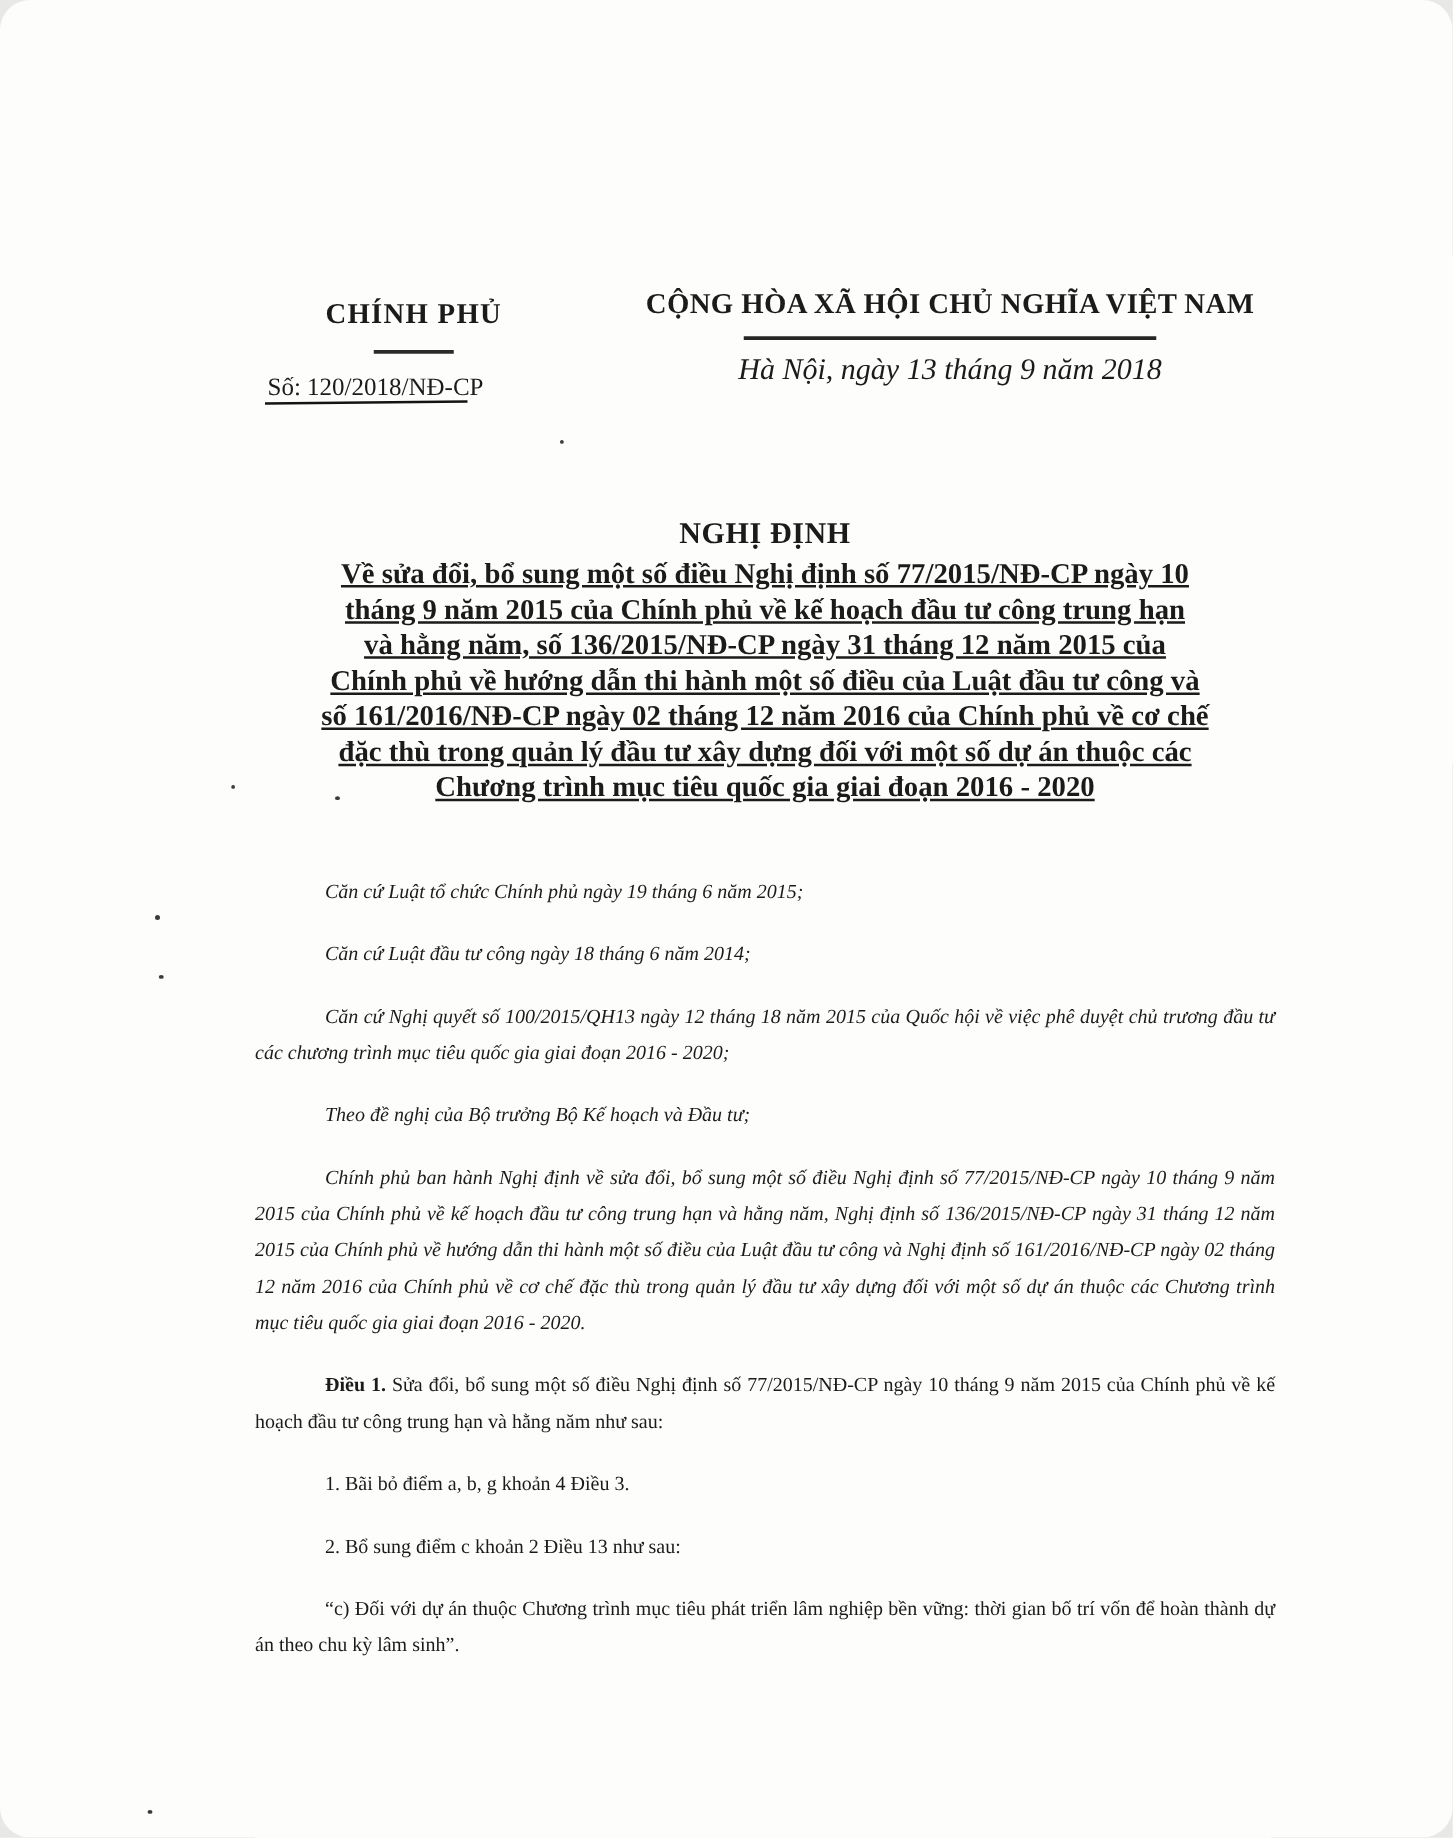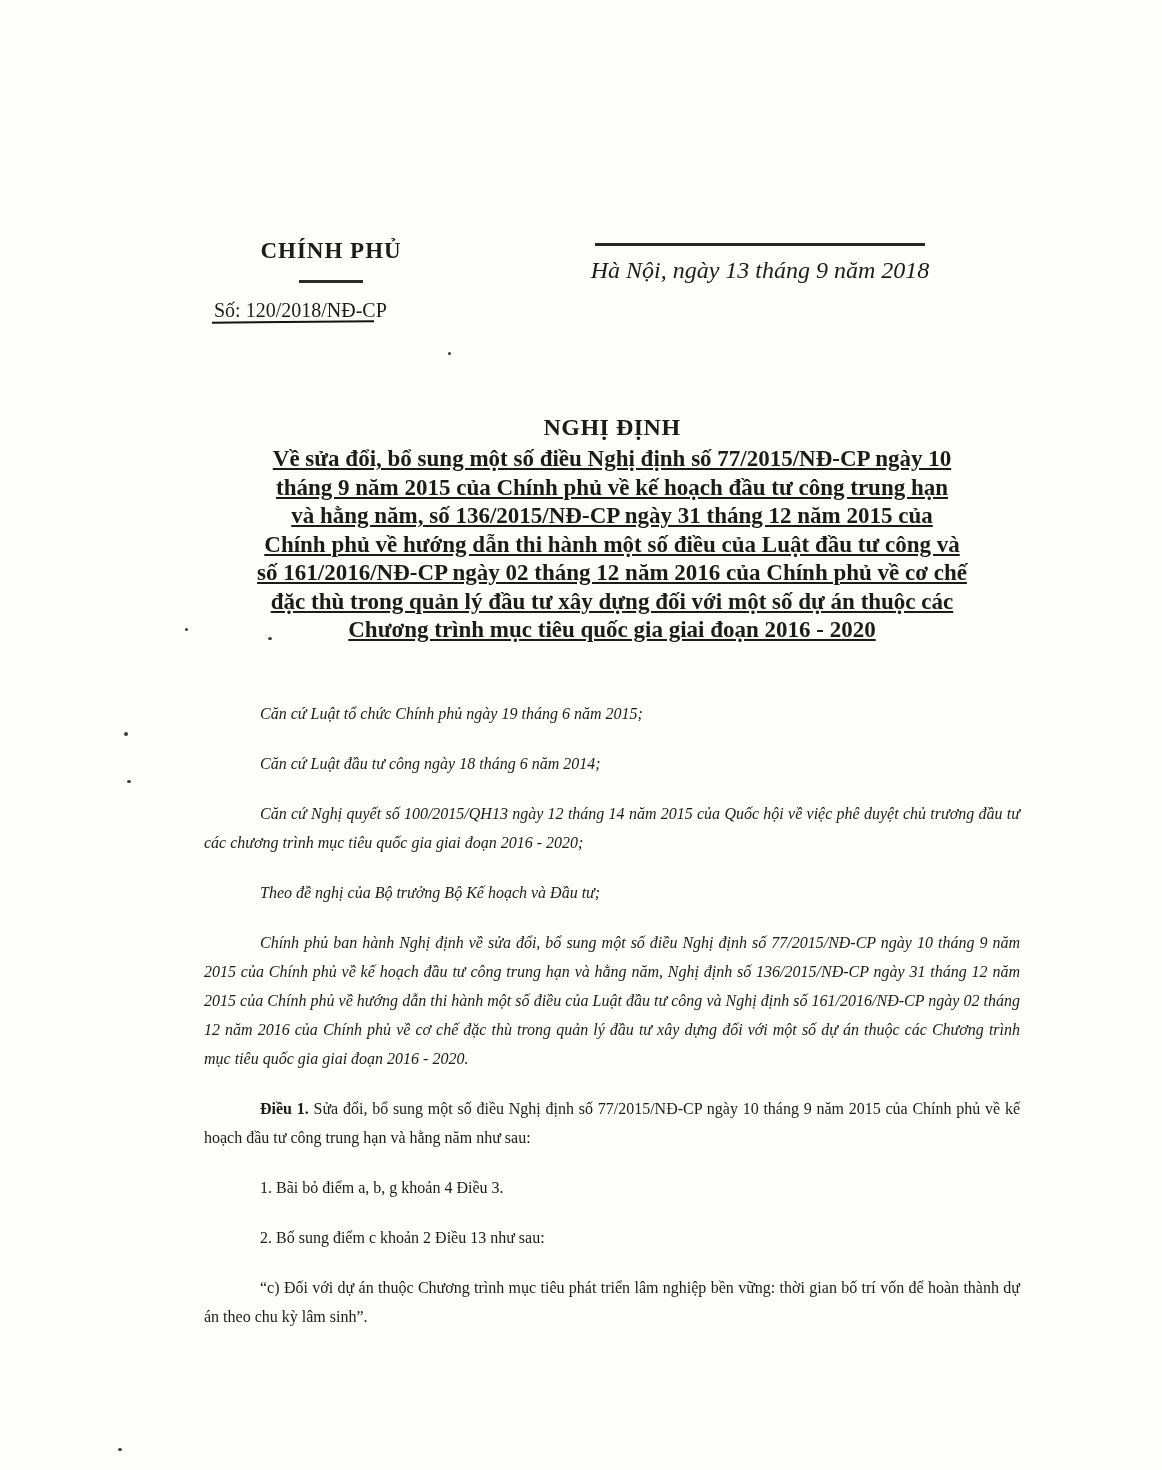--- a/index.html
+++ b/index.html
@@ -4,20 +4,21 @@
 <style>
   html,body { margin:0; padding:0; background:#e8e8e6; }
   .page {
     position:relative;
     width:1162px; height:1470px;
     margin:0 auto;
     background:#fdfdfb;
     overflow:hidden;
     color:#1b1b1b;
     font-family:"Liberation Serif","DejaVu Serif",serif;
+    border-radius:24px;
   }
 
   
   .issuer-block {
     position:absolute; left:212px; top:238px; width:238px;
     text-align:center;
   }
   .issuer-name { font-weight:bold; font-size:23px; letter-spacing:1px; }
   .issuer-divider {
     width:64px; height:0; border-top:3px solid #2b2b2b;
@@ -78,38 +79,39 @@
   <div class="issuer-block">
     <div class="issuer-name">CHÍNH PHỦ</div>
     <div class="issuer-divider"></div>
     <div class="doc-number">
       <span>Số: 120/2018/NĐ-CP</span>
       <span class="artifact-line"></span>
     </div>
   </div>
 
   <div class="republic-block">
+    <div class="country-name">CỘNG HÒA XÃ HỘI CHỦ NGHĨA VIỆT NAM</div>
     <div class="motto-divider"></div>
     <div class="place-date">Hà Nội, ngày 13 tháng 9 năm 2018</div>
   </div>
 
   <div class="content">
     <div class="decree-heading">NGHỊ ĐỊNH</div>
     <div class="decree-title">Về sửa đổi, bổ sung một số điều Nghị định số 77/2015/NĐ-CP ngày 10
 tháng 9 năm 2015 của Chính phủ về kế hoạch đầu tư công trung hạn
 và hằng năm, số 136/2015/NĐ-CP ngày 31 tháng 12 năm 2015 của
 Chính phủ về hướng dẫn thi hành một số điều của Luật đầu tư công và
 số 161/2016/NĐ-CP ngày 02 tháng 12 năm 2016 của Chính phủ về cơ chế
 đặc thù trong quản lý đầu tư xây dựng đối với một số dự án thuộc các
 Chương trình mục tiêu quốc gia giai đoạn 2016 - 2020</div>
 
     <div class="body-text">
       <p class="para ital">Căn cứ Luật tổ chức Chính phủ ngày 19 tháng 6 năm 2015;</p>
       <p class="para ital">Căn cứ Luật đầu tư công ngày 18 tháng 6 năm 2014;</p>
-      <p class="para ital">Căn cứ Nghị quyết số 100/2015/QH13 ngày 12 tháng 14 năm 2015 của Quốc hội về việc phê duyệt chủ trương đầu tư các chương trình mục tiêu quốc gia giai đoạn 2016 - 2020;</p>
+      <p class="para ital">Căn cứ Nghị quyết số 100/2015/QH13 ngày 12 tháng 18 năm 2015 của Quốc hội về việc phê duyệt chủ trương đầu tư các chương trình mục tiêu quốc gia giai đoạn 2016 - 2020;</p>
       <p class="para ital">Theo đề nghị của Bộ trưởng Bộ Kế hoạch và Đầu tư;</p>
       <p class="para ital">Chính phủ ban hành Nghị định về sửa đổi, bổ sung một số điều Nghị định số 77/2015/NĐ-CP ngày 10 tháng 9 năm 2015 của Chính phủ về kế hoạch đầu tư công trung hạn và hằng năm, Nghị định số 136/2015/NĐ-CP ngày 31 tháng 12 năm 2015 của Chính phủ về hướng dẫn thi hành một số điều của Luật đầu tư công và Nghị định số 161/2016/NĐ-CP ngày 02 tháng 12 năm 2016 của Chính phủ về cơ chế đặc thù trong quản lý đầu tư xây dựng đối với một số dự án thuộc các Chương trình mục tiêu quốc gia giai đoạn 2016 - 2020.</p>
 
       <p class="para"><span class="article-label">Điều 1.</span><span> Sửa đổi, bổ sung một số điều Nghị định số 77/2015/NĐ-CP ngày 10 tháng 9 năm 2015 của Chính phủ về kế hoạch đầu tư công trung hạn và hằng năm như sau:</span></p>
       <p class="para">1. Bãi bỏ điểm a, b, g khoản 4 Điều 3.</p>
       <p class="para">2. Bổ sung điểm c khoản 2 Điều 13 như sau:</p>
       <p class="para">“c) Đối với dự án thuộc Chương trình mục tiêu phát triển lâm nghiệp bền vững: thời gian bố trí vốn để hoàn thành dự án theo chu kỳ lâm sinh”.</p>
     </div>
   </div>
 

